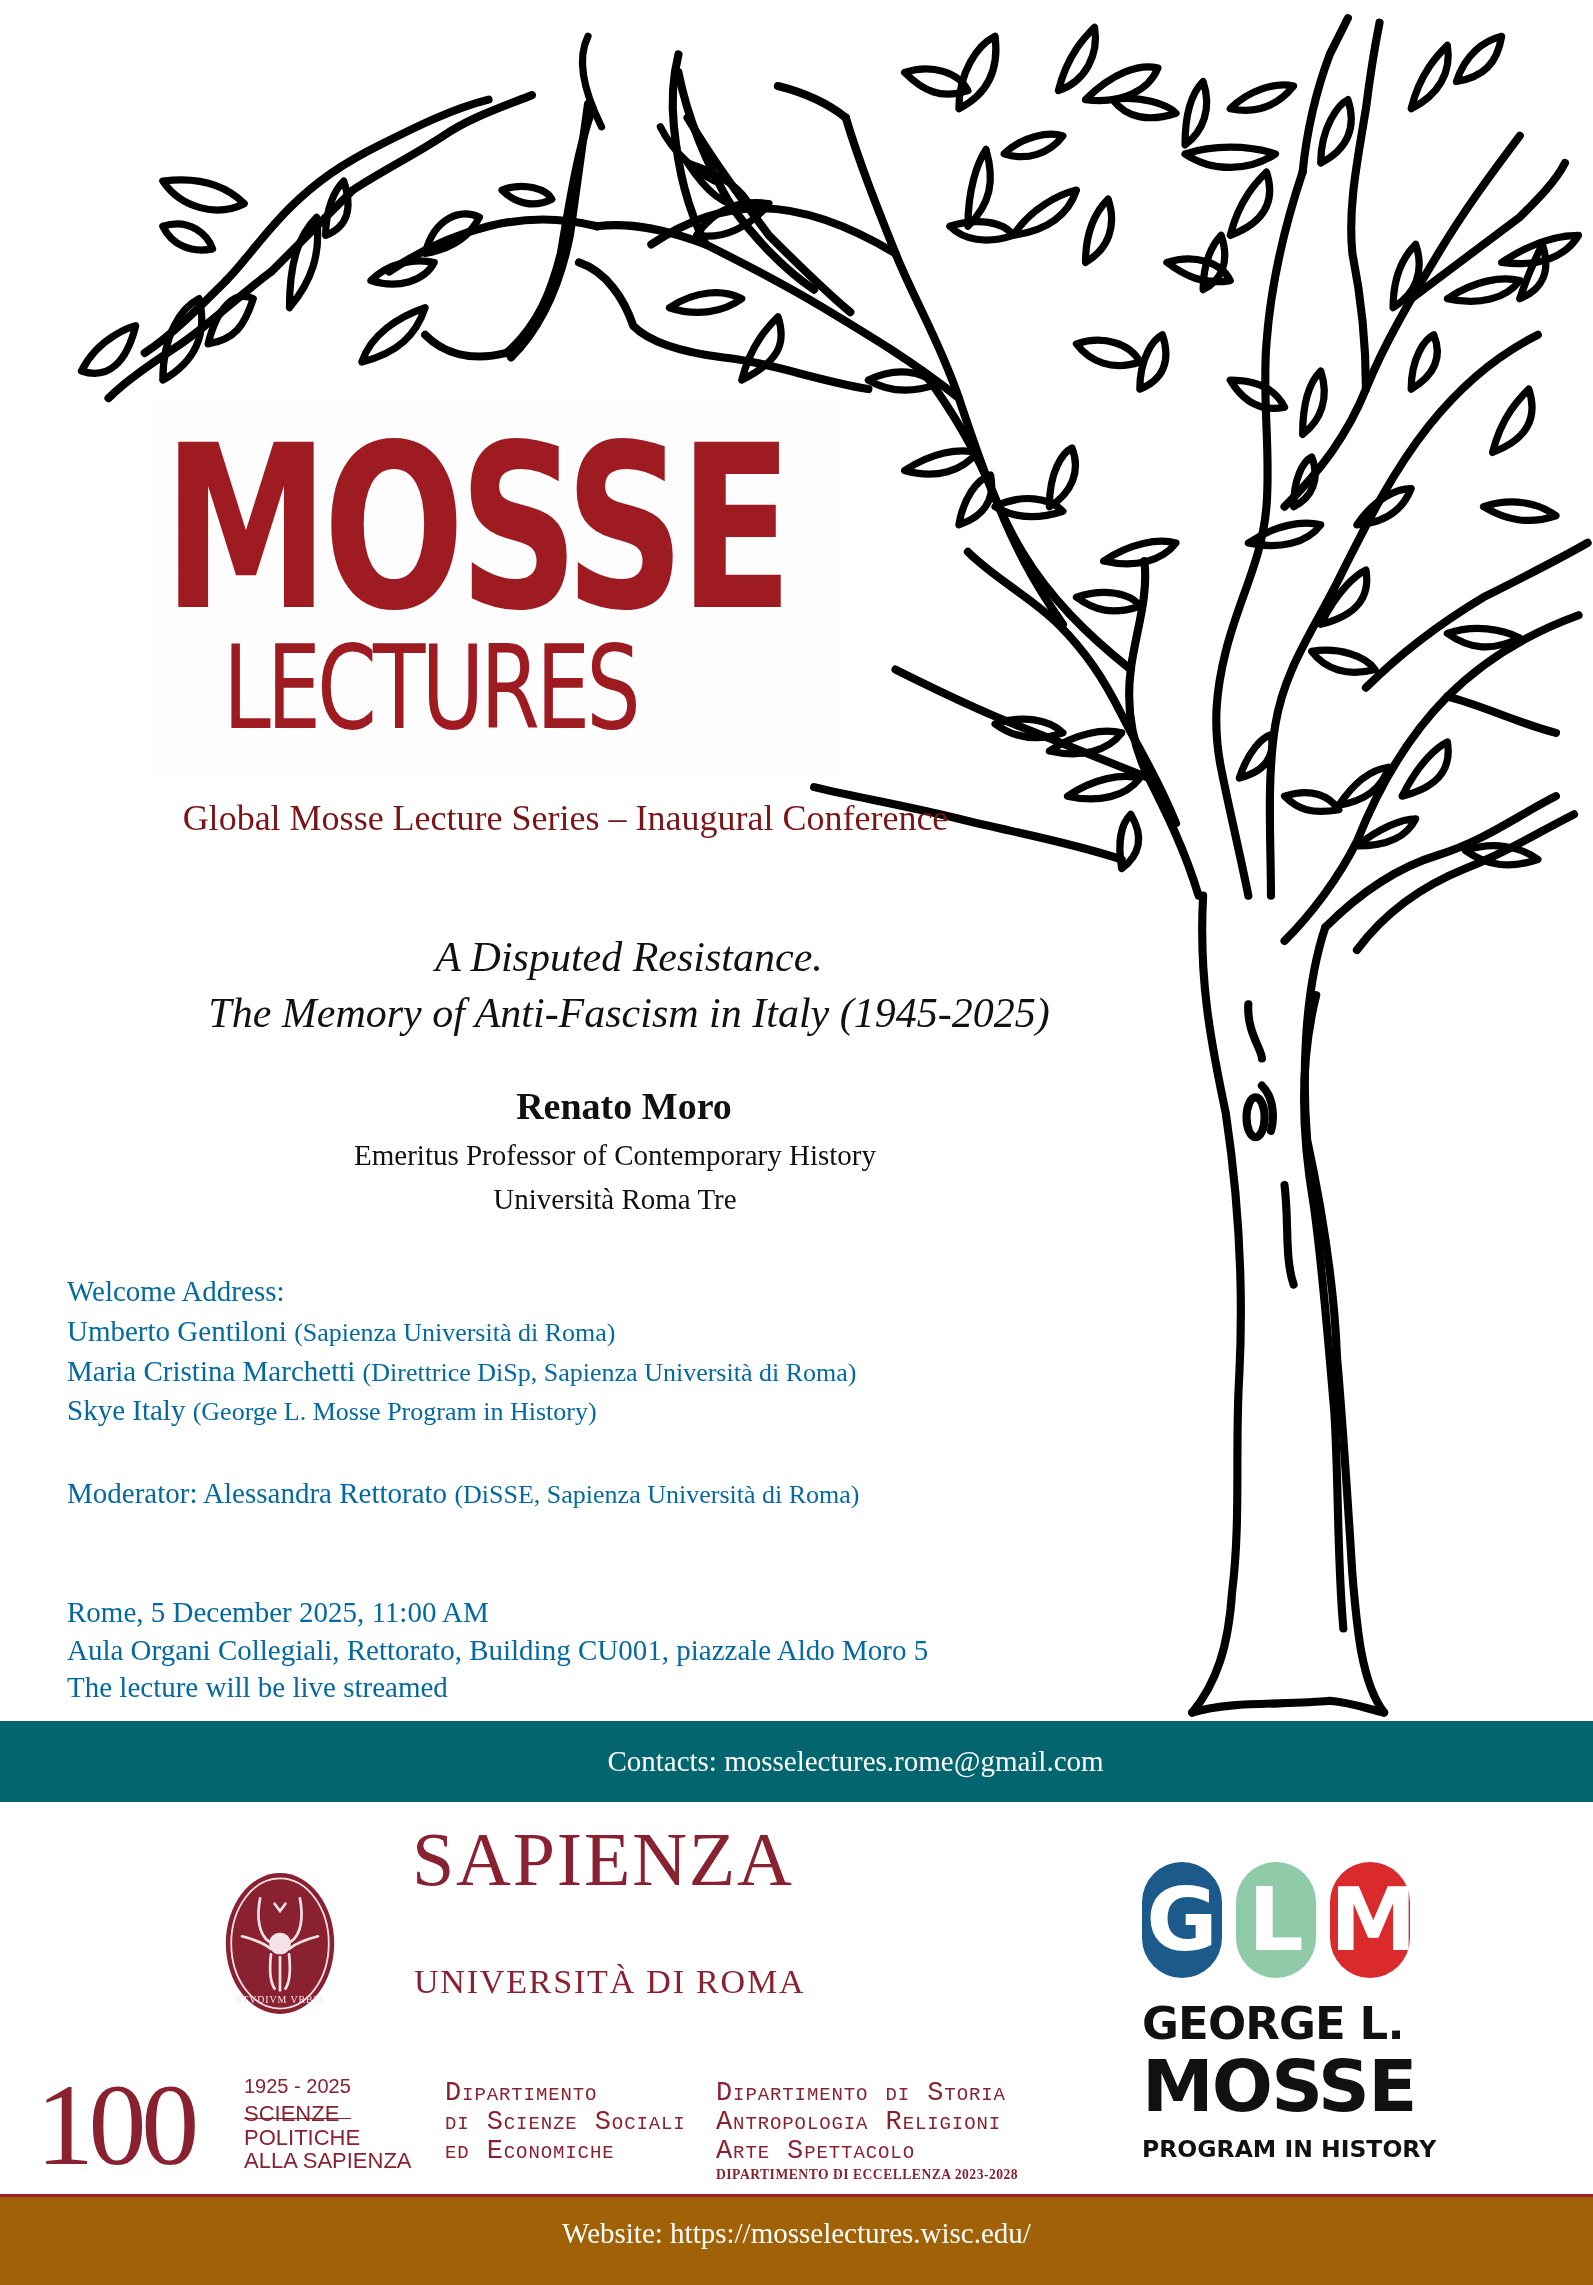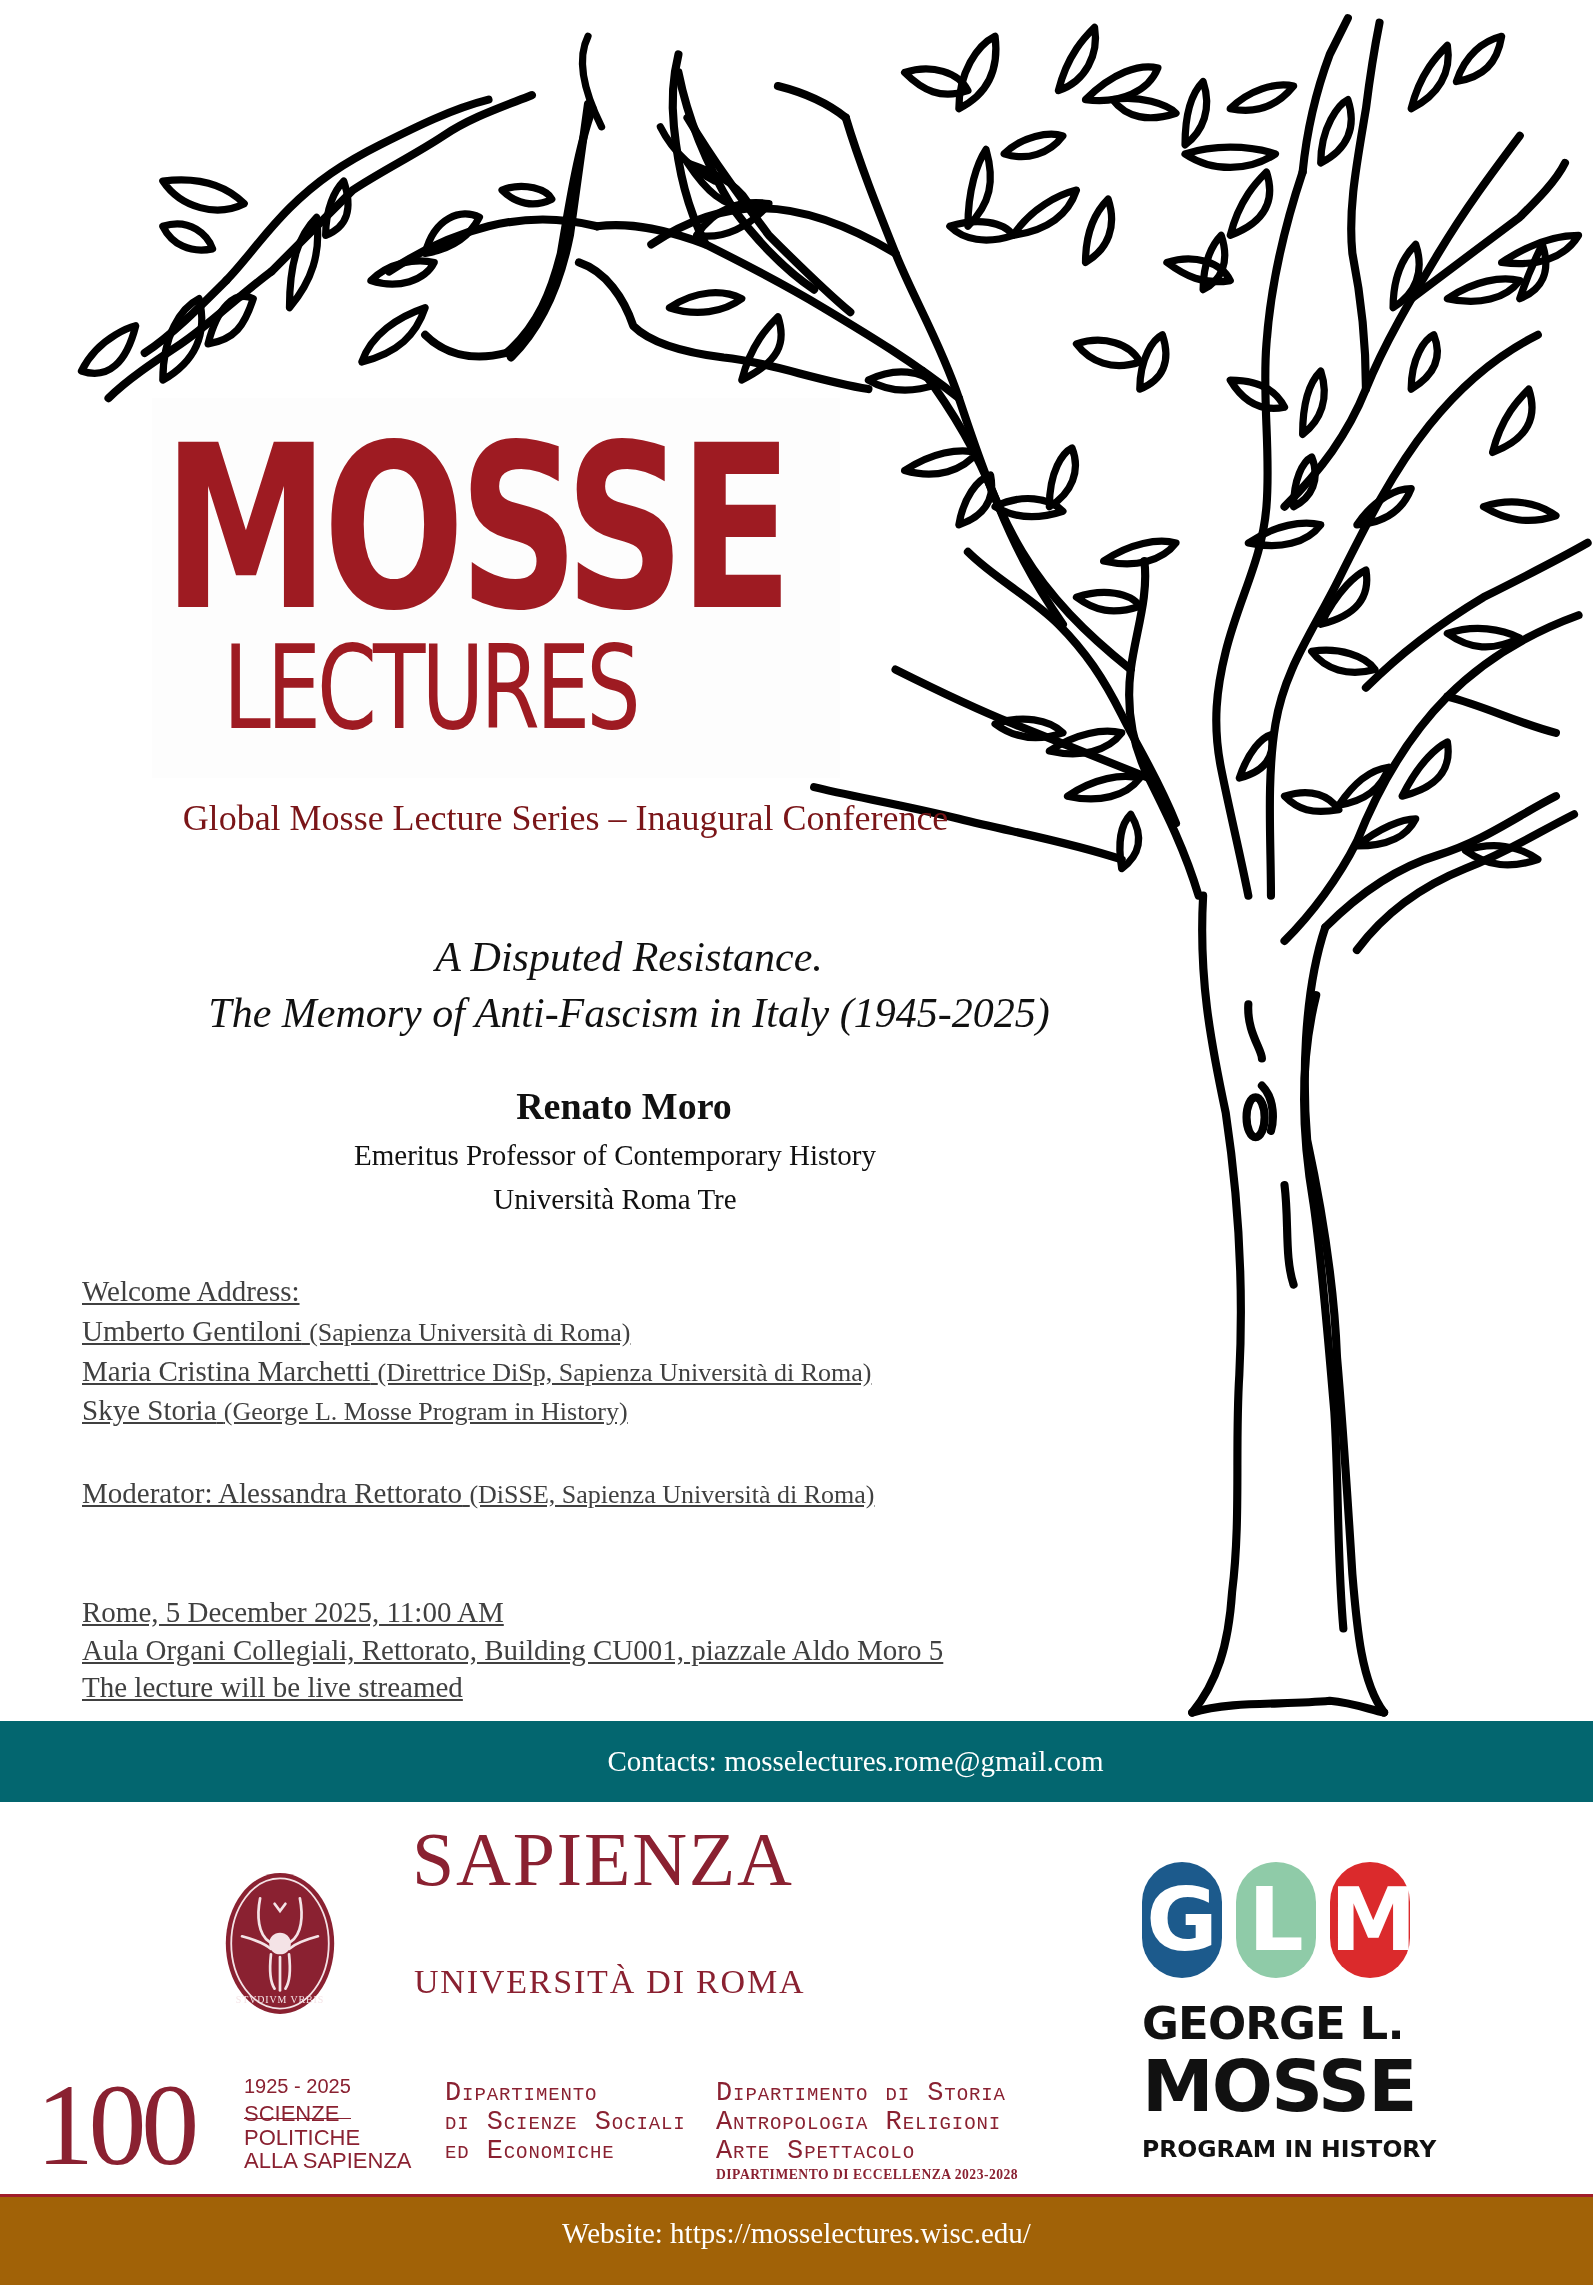--- a/index.html
+++ b/index.html
@@ -12,21 +12,21 @@
       font-family:"DejaVu Sans Condensed","DejaVu Sans",sans-serif; font-weight:bold; color:#9e1b22;
       font-size:226px; line-height:208px; letter-spacing:-7.2px; transform:scaleX(0.82); transform-origin:left top; }
   .lectures-word { position:absolute; left:223px; top:633px;
       font-family:"DejaVu Sans","Liberation Sans",sans-serif; color:#9e1b22;
       font-size:116px; line-height:109px; letter-spacing:-5.4px; transform:scaleX(0.74); transform-origin:left top; }
   .subtitle { position:absolute; left:136px; width:859px; top:796px; text-align:center; color:#7a1518;
       font-size:36px; line-height:45px; }
   .title { position:absolute; left:136px; width:986px; text-align:center; font-style:italic; font-size:42px; line-height:54px; color:#111; }
   .speaker { position:absolute; left:271px; width:706px; text-align:center; font-weight:bold; font-size:38px; top:1084px; }
   .speaker-sub { position:absolute; left:181px; width:868px; text-align:center; font-size:29px; line-height:43px; }
-  .left-line { position:absolute; left:82px; font-size:29px; line-height:40px; white-space:nowrap; color:#404040;text-decoration:underline; }
+  .left-line { position:absolute; left:67px; font-size:29px; line-height:40px; white-space:nowrap; color:#0369a1; }
   .left-line .aff { font-size:26px; }
   .contact-band { position:absolute; left:0; top:1721px; width:1593px; height:81px; background:#03666f; }
   .contact-text { position:absolute; left:0; width:1593px; top:20px; text-align:center; color:#fff; font-size:29px; line-height:40px; padding-left:118px; box-sizing:border-box;}
   .footer-band { position:absolute; left:0; top:2194px; width:1593px; height:91px; background:#a16207; border-top:3.6px solid #a11d2a; box-sizing:border-box; }
   .footer-text { position:absolute; left:0; width:1593px; top:20px; text-align:center; color:#fff; font-size:29px; }
   .sap-color { color:#8a2131; }
   .sapienza-word { position:absolute; left:412px; top:1816px; font-size:76px; letter-spacing:1.8px; font-family:"Liberation Serif",serif; }
   .sapienza-sub { position:absolute; left:414px; top:1963px; font-size:34px; letter-spacing:1.8px; font-family:"Liberation Serif",serif; }
   .hundred { position:absolute; left:36px; top:2066px; font-size:116px; line-height:118px; font-family:"Liberation Serif",serif; letter-spacing:-5.4px; }
   .hundred-years { position:absolute; left:244px; top:2075px; font-size:20px; line-height:23.5px; border-bottom:1.8px solid #8a2131; padding-bottom:19px; font-family:"Liberation Sans",sans-serif;}
@@ -178,21 +178,21 @@
 <div class="left-line" style="top:1271px;">Welcome Address:</div>
 <div class="left-line" style="top:1311px;">
   <span>Umberto Gentiloni</span>
   <span class="aff">(Sapienza Università di Roma)</span>
 </div>
 <div class="left-line" style="top:1351px;">
   <span>Maria Cristina Marchetti</span>
   <span class="aff">(Direttrice DiSp, Sapienza Università di Roma)</span>
 </div>
 <div class="left-line" style="top:1390px;">
-  <span>Skye Storia</span>
+  <span>Skye Italy</span>
   <span class="aff">(George L. Mosse Program in History)</span>
 </div>
 
 <div class="left-line" style="top:1473px;">
   <span>Moderator: Alessandra Rettorato</span>
   <span class="aff">(DiSSE, Sapienza Università di Roma)</span>
 </div>
 
 <div class="left-line" style="top:1592px;">Rome, 5 December 2025, 11:00 AM</div>
 <div class="left-line" style="top:1630px;">Aula Organi Collegiali, Rettorato, Building CU001, piazzale Aldo Moro 5</div>

